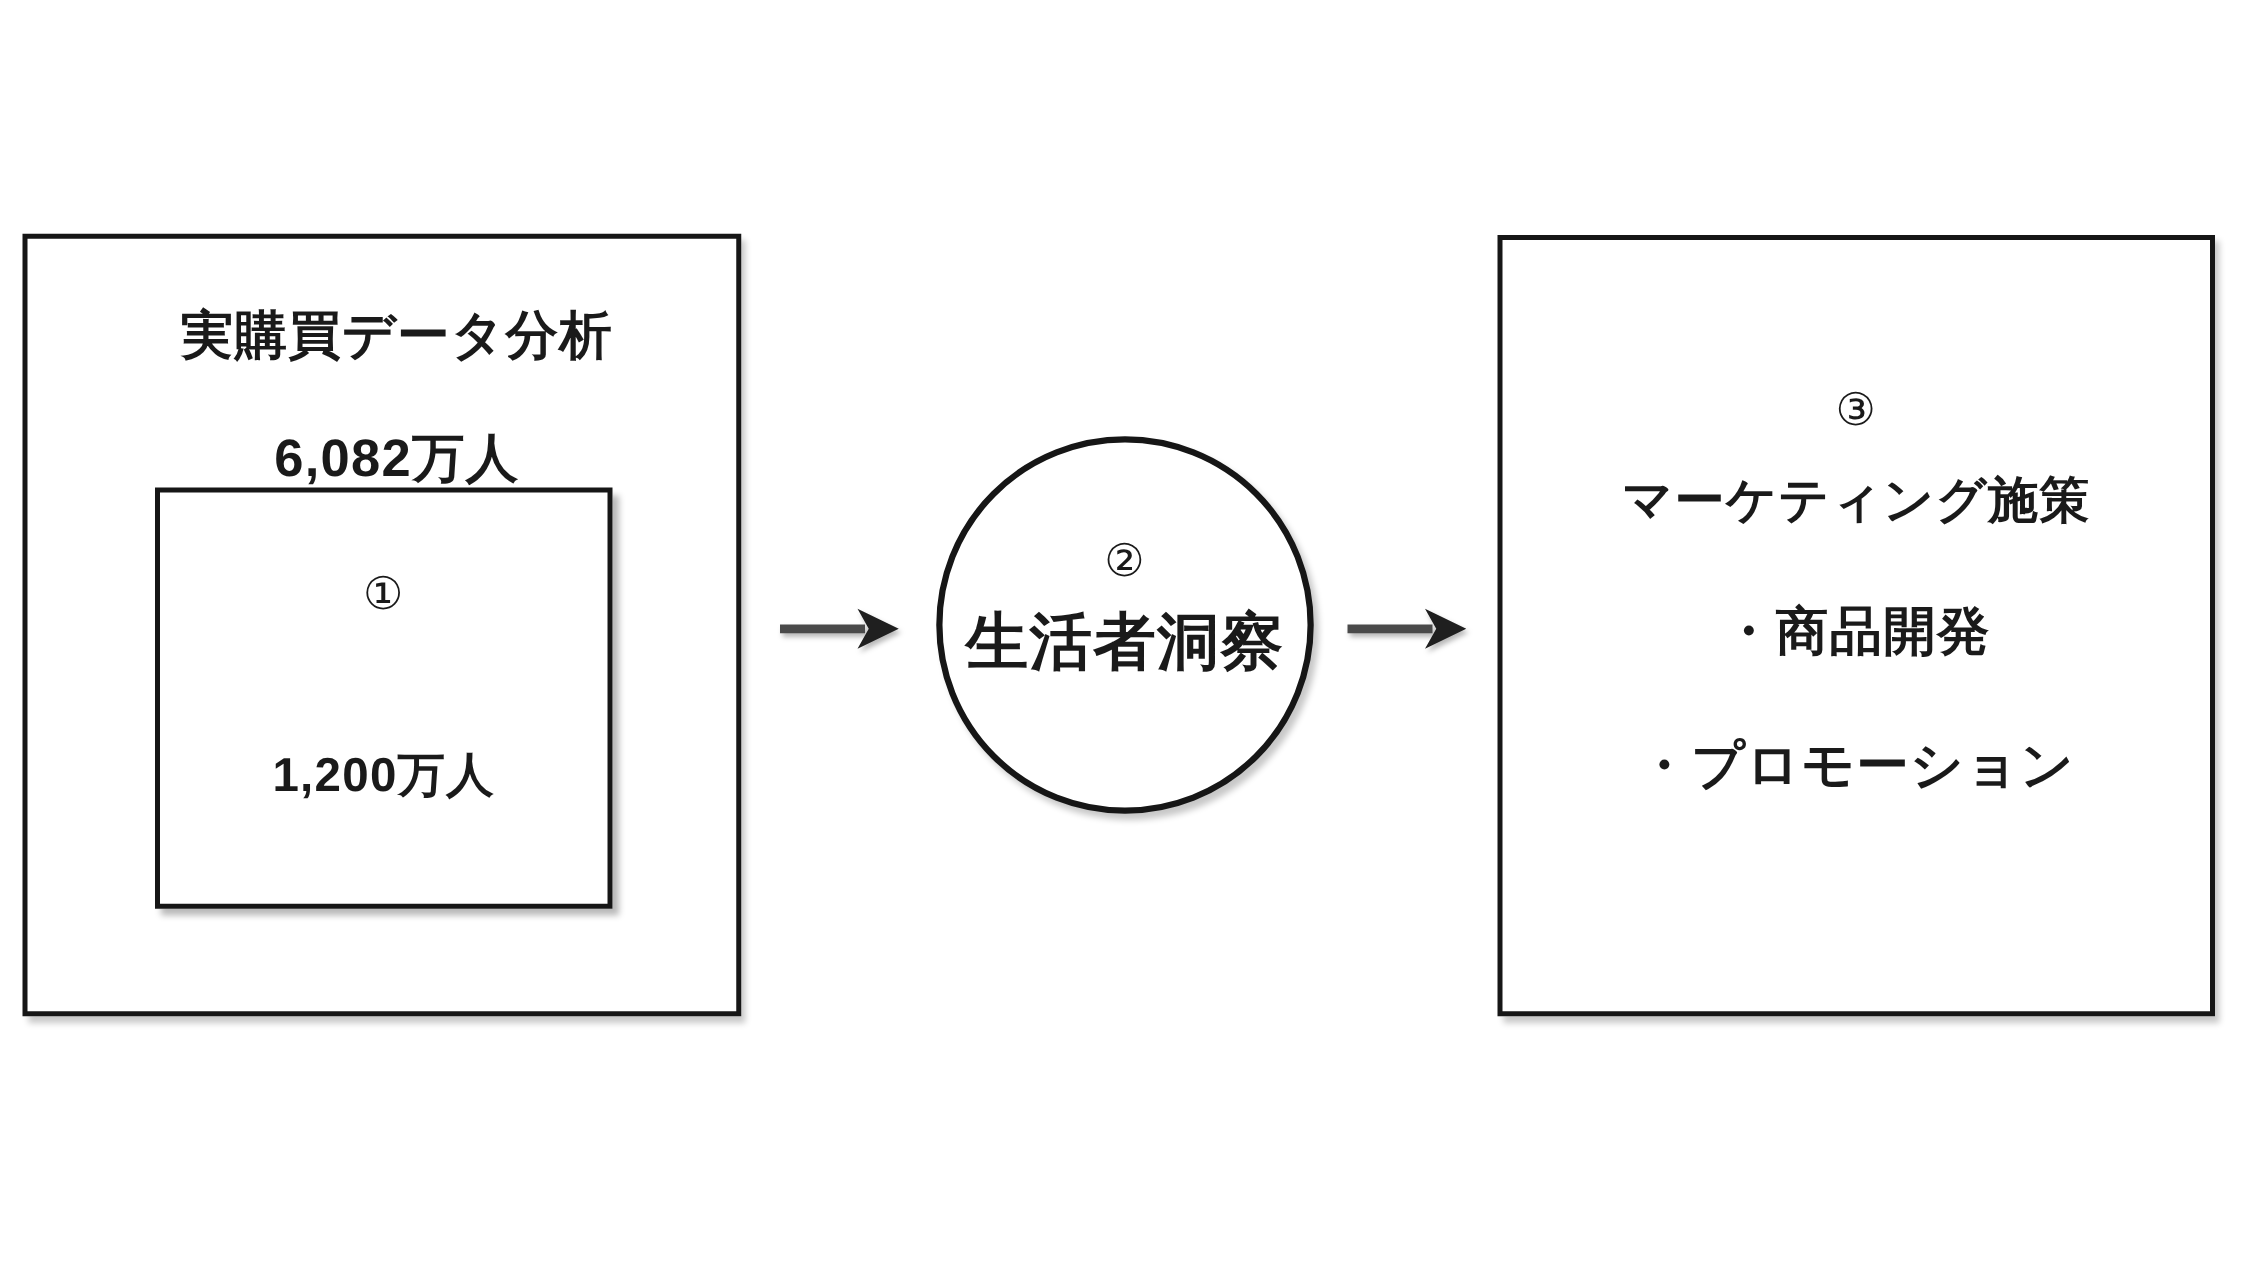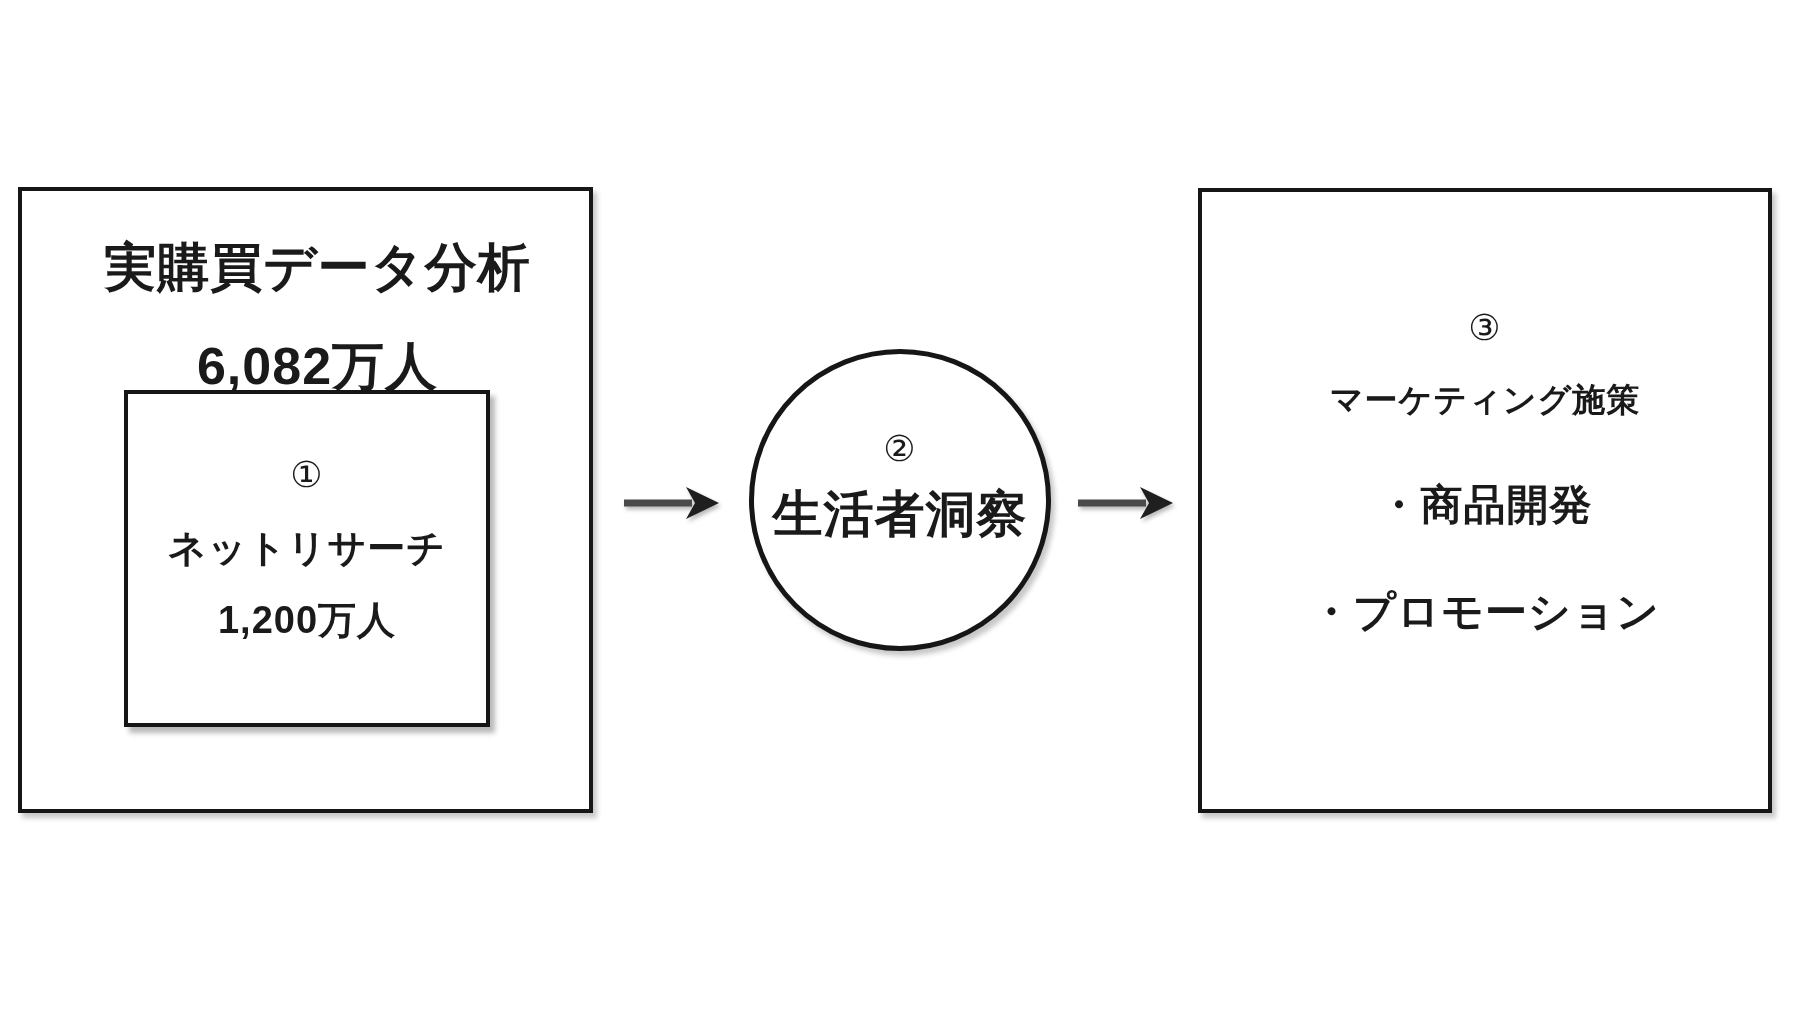--- a/index.html
+++ b/index.html
@@ -38,58 +38,57 @@
 
   .tline {
     position: absolute;
     left: 0;
     right: 0;
     text-align: center;
     transform: translateY(-50%);
     white-space: nowrap;
     letter-spacing: 1px;
   }
-  .fs-title  { font-size: 52px; padding-left: 24px; }
+  .fs-title  { font-size: 42px; padding-left: 24px; }
   .fs-body   { font-size: 38px; }
   .fs-num    { font-size: 36px; font-weight: 400; }
 
   
   .lb-t1 { top: 77px;  }
   .lb-t2 { top: 148px; margin-top: 28px; }
   
   .ib-n  { top: 81px;  }
   .ib-t1 { top: 154px; }
   .ib-t2 { top: 226px; }
   
   .ci-n  { top: 95px;  }
   .ci-t1 { top: 160px; font-size: 50px; }
   
   .rb-n  { top: 136px; }
-  .rb-t1 { top: 208px; font-size: 33px; }
+  .rb-t1 { top: 208px; font-size: 40px; }
   .rb-b1 { top: 313px; font-size: 42px; }
   .rb-b2 { top: 420px; font-size: 42px; }
 
   .arrow {
     position: absolute;
     filter: drop-shadow(2px 3px 2px rgba(0,0,0,0.28));
   }
 </style>
 </head>
 <body>
 
 <div class="canvas">
 
   <div class="shape rect left-box">
     <div class="tline fs-title lb-t1">実購買データ分析</div>
     <div class="tline fs-title lb-t2">6,082万人</div>
   </div>
 
   <div class="shape rect inner-box">
     <div class="tline fs-num ib-n">①</div>
-    <div class="tline fs-body ib-t1">ネットリサーチ</div>
     <div class="tline fs-body ib-t2">1,200万人</div>
   </div>
 
   <svg class="arrow" style="left:618px; top:481px;" width="108" height="44" viewBox="0 0 108 44">
     <line x1="6" y1="22" x2="74" y2="22" stroke="#4a4a4a" stroke-width="7"></line>
     <polygon points="68,6 101,22 68,38 77,22" fill="#1f1f1f"></polygon>
   </svg>
 
   <div class="shape ellipse circle">
     <div class="tline fs-num ci-n">②</div>

